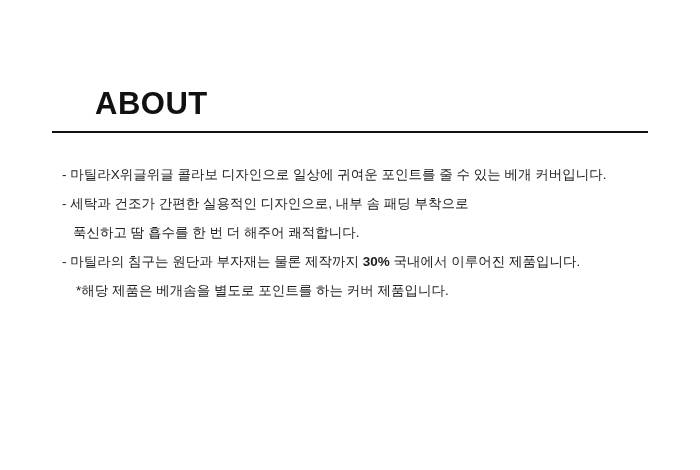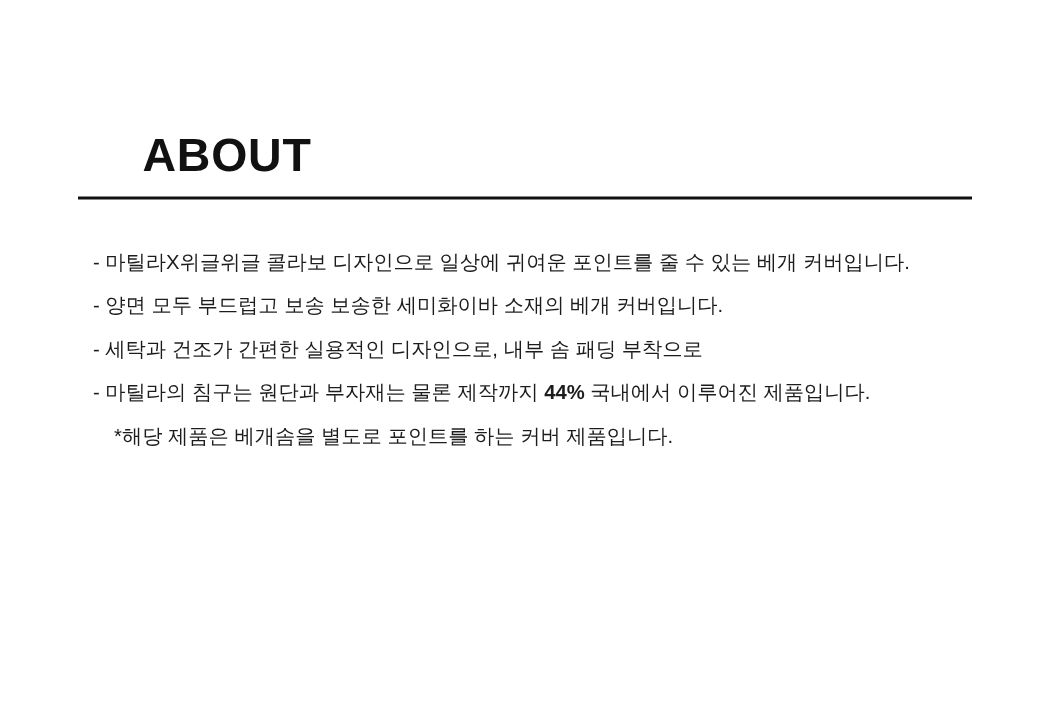--- a/index.html
+++ b/index.html
@@ -76,19 +76,19 @@
 <body>
 
 <div class="page">
 
   <div class="heading">ABOUT</div>
 
   <div class="rule"></div>
 
   <ul class="body-list">
     <li><span class="line">- 마틸라X위글위글 콜라보 디자인으로 일상에 귀여운 포인트를 줄 수 있는 베개 커버입니다.</span></li>
-    <li><span class="line">- 양면 모두 부드럽고 보송 보송한 세미화이바 소재의 베개 커버입니다.</span></li>
     <li><span class="line">- 세탁과 건조가 간편한 실용적인 디자인으로, 내부 솜 패딩 부착으로</span></li>
-    <li><span class="line" id="line-bold">- 마틸라의 침구는 원단과 부자재는 물론 제작까지 <span class="bold">44%</span> 국내에서 이루어진 제품입니다.</span></li>
+    <li><span class="line indent-1">푹신하고 땀 흡수를 한 번 더 해주어 쾌적합니다.</span></li>
+    <li><span class="line" id="line-bold">- 마틸라의 침구는 원단과 부자재는 물론 제작까지 <span class="bold">30%</span> 국내에서 이루어진 제품입니다.</span></li>
     <li><span class="line indent-2">*해당 제품은 베개솜을 별도로 포인트를 하는 커버 제품입니다.</span></li>
   </ul>
 
 </div>
 
 </body></html>

